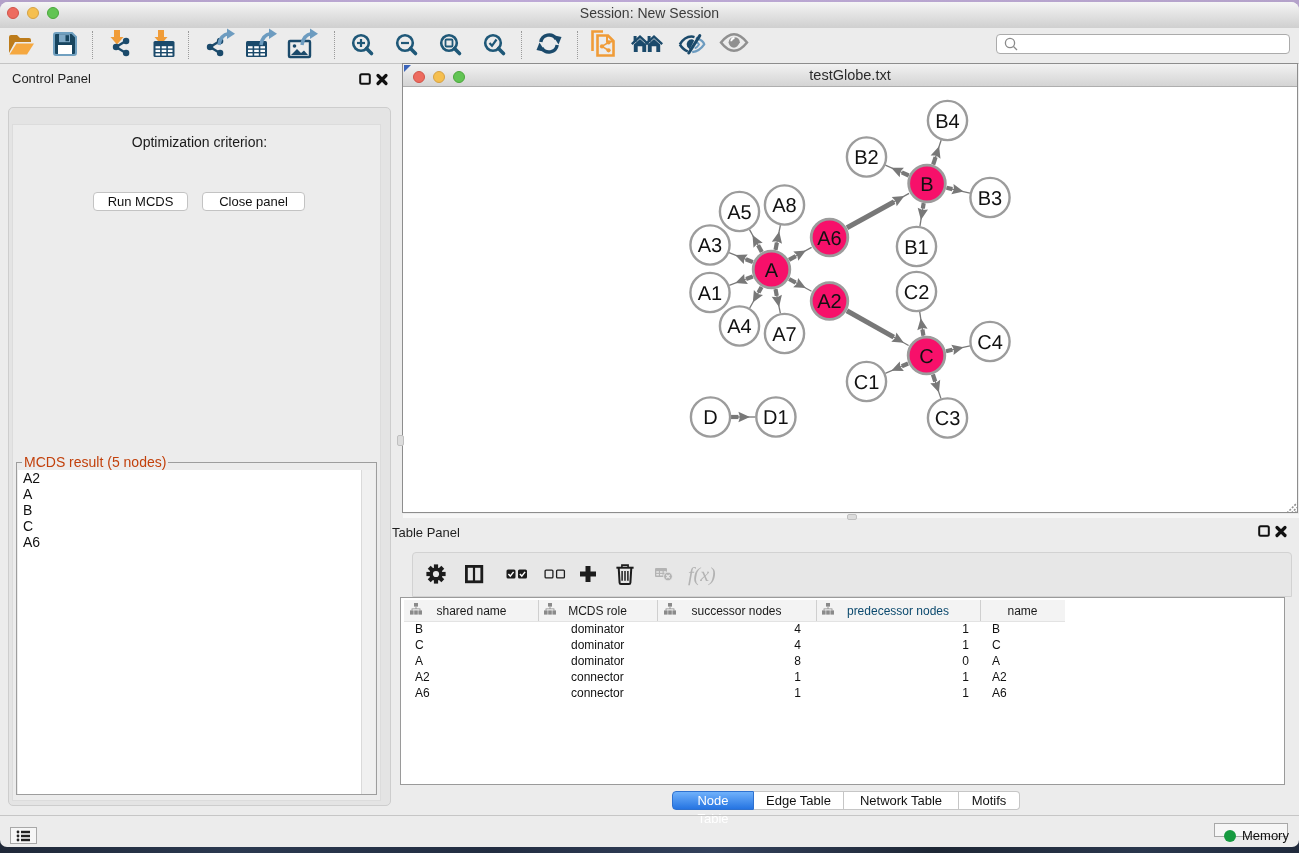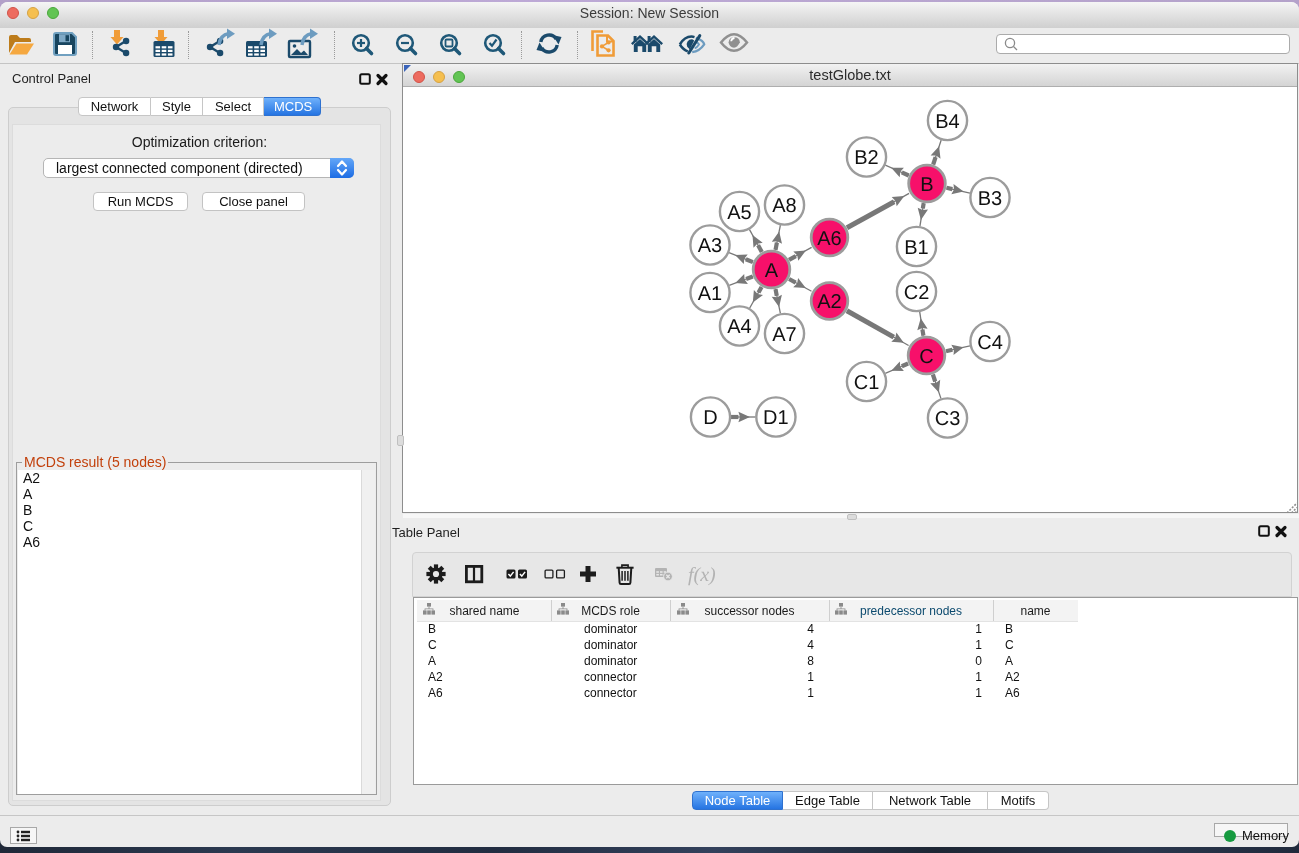--- a/index.html
+++ b/index.html
@@ -32,21 +32,21 @@
   #listbox{position:absolute;left:1px;top:7px;width:357px;height:324px;background:#fff;}
   #listgutter{position:absolute;right:0;top:0;width:13px;height:100%;background:#f0f0f0;border-left:1px solid #dadada;}
   #listitems{position:absolute;left:5px;top:0px;font-size:14px;color:#111;line-height:16.1px;}
   
   #netwin{position:absolute;left:402px;top:63px;width:896px;height:450px;background:#fff;border:1px solid #8d8d8d;box-sizing:border-box;}
   #nettitle{position:absolute;left:0;top:0;width:894px;height:22px;background:linear-gradient(#f2f2f2,#d4d4d4);border-bottom:1px solid #aeaeae;}
   #nettitletext{position:absolute;top:5px;left:0;width:894px;text-align:center;font-size:14.5px;line-height:13px;color:#2b2b2b;}
   
   #tpanel-title{position:absolute;left:392px;top:525px;font-size:13px;color:#1f1f1f;}
   #ttoolbar{position:absolute;left:412px;top:552px;width:880px;height:45px;background:#e7e7e7;border:1px solid #d2d2d2;border-radius:4px 4px 0 0;box-sizing:border-box;}
-  #ttable{position:absolute;left:413px;top:597px;width:885px;height:188px;background:#fff;border:1px solid #9a9a9a;box-sizing:border-box;}
+  #ttable{position:absolute;left:400px;top:597px;width:885px;height:188px;background:#fff;border:1px solid #9a9a9a;box-sizing:border-box;}
   .trow{position:absolute;font-size:12px;color:#111;}
   
   #statusbar{position:absolute;left:0;top:815px;width:1299px;height:32px;border-top:1px solid #c6c6c6;}
   #memorybtn{position:absolute;left:1214px;top:7px;width:74px;height:14px;background:#f6f6f6;border:1px solid #a8a8a8;box-sizing:border-box;font-size:13px;color:#111;}
   #listbtn{position:absolute;left:10px;top:11px;width:27px;height:17px;background:#f6f6f6;border:1px solid #a8a8a8;box-sizing:border-box;}
   svg text{text-rendering:geometricPrecision;}
 </style>
 </head>
 <body>
 <div id="desk">
@@ -216,35 +216,21 @@
   <div id="cpanel-title">Control Panel</div>
       <svg width="40" height="14" style="position:absolute;left:359px;top:73px;">
 <rect x="1.2" y="1.2" width="9.6" height="9.6" rx="1.5" fill="none" stroke="#111" stroke-width="2"></rect>
 <g stroke="#111" stroke-width="3.2" stroke-linecap="round">
           <line x1="19" y1="2.5" x2="27" y2="10.5"></line>
           <line x1="27" y1="2.5" x2="19" y2="10.5"></line>
         </g>
 </svg>
   <div id="cp-outer"></div>
   <div id="cp-inner"></div>
-  <div class="tabrow" style="left:78px;top:97px;">
-    <div class="tab first" style="width:73px;">Network</div>
-    <div class="tab" style="width:52px;">Style</div>
-    <div class="tab" style="width:61px;">Select</div>
-    <div class="tab last sel" style="width:57px;">MCDS</div>
-  </div>
   <div id="optlabel">Optimization criterion:</div>
-  <div id="dropdown">largest connected component (directed)
-    <div id="dropbtn">
-          <svg width="24" height="20" style="position:absolute;left:0;top:0;">
-<path d="M8,8 L12,3.5 L16,8" stroke="#fff" stroke-width="2.2" fill="none" stroke-linecap="round" stroke-linejoin="round"></path>
-<path d="M8,12 L12,16.5 L16,12" stroke="#fff" stroke-width="2.2" fill="none" stroke-linecap="round" stroke-linejoin="round"></path>
-</svg>
-        </div>
-  </div>
   <div class="btn" style="left:93px;top:192px;width:95px;">Run MCDS</div>
   <div class="btn" style="left:202px;top:192px;width:103px;">Close panel</div>
   <div id="groupbox">
     <div id="listbox">
       <div id="listgutter"></div>
       <div id="listitems">A2<br>A<br>B<br>C<br>A6</div>
     </div>
     <div id="grouplabel">MCDS result (5 nodes)</div>
   </div>
   <div id="netwin">
@@ -506,21 +492,21 @@
         <div class="trow" style="left:256px;top:72px;width:144px;text-align:right;">1</div>
         <div class="trow" style="left:424px;top:72px;width:144px;text-align:right;">1</div>
         <div class="trow" style="left:591px;top:72px;">A2</div>
         <div class="trow" style="left:14px;top:88px;">A6</div>
         <div class="trow" style="left:170px;top:88px;">connector</div>
         <div class="trow" style="left:256px;top:88px;width:144px;text-align:right;">1</div>
         <div class="trow" style="left:424px;top:88px;width:144px;text-align:right;">1</div>
         <div class="trow" style="left:591px;top:88px;">A6</div>
   </div>
   <div class="tabrow" style="left:672px;top:791px;">
-    <div class="tab first sel" style="width:91px;margin-left:20px;">Node Table</div>
+    <div class="tab first sel" style="width:82px;">Node Table</div>
     <div class="tab" style="width:90px;">Edge Table</div>
     <div class="tab" style="width:115px;">Network Table</div>
     <div class="tab last" style="width:61px;">Motifs</div>
   </div>
   <div id="statusbar">
     <div id="listbtn">
           <svg width="27" height="17" style="position:absolute;left:-1px;top:-1px;">
 <g fill="#222">
               <circle cx="8" cy="5" r="1.4"></circle>
               <rect x="11" y="3.8" width="9" height="2.4"></rect>

